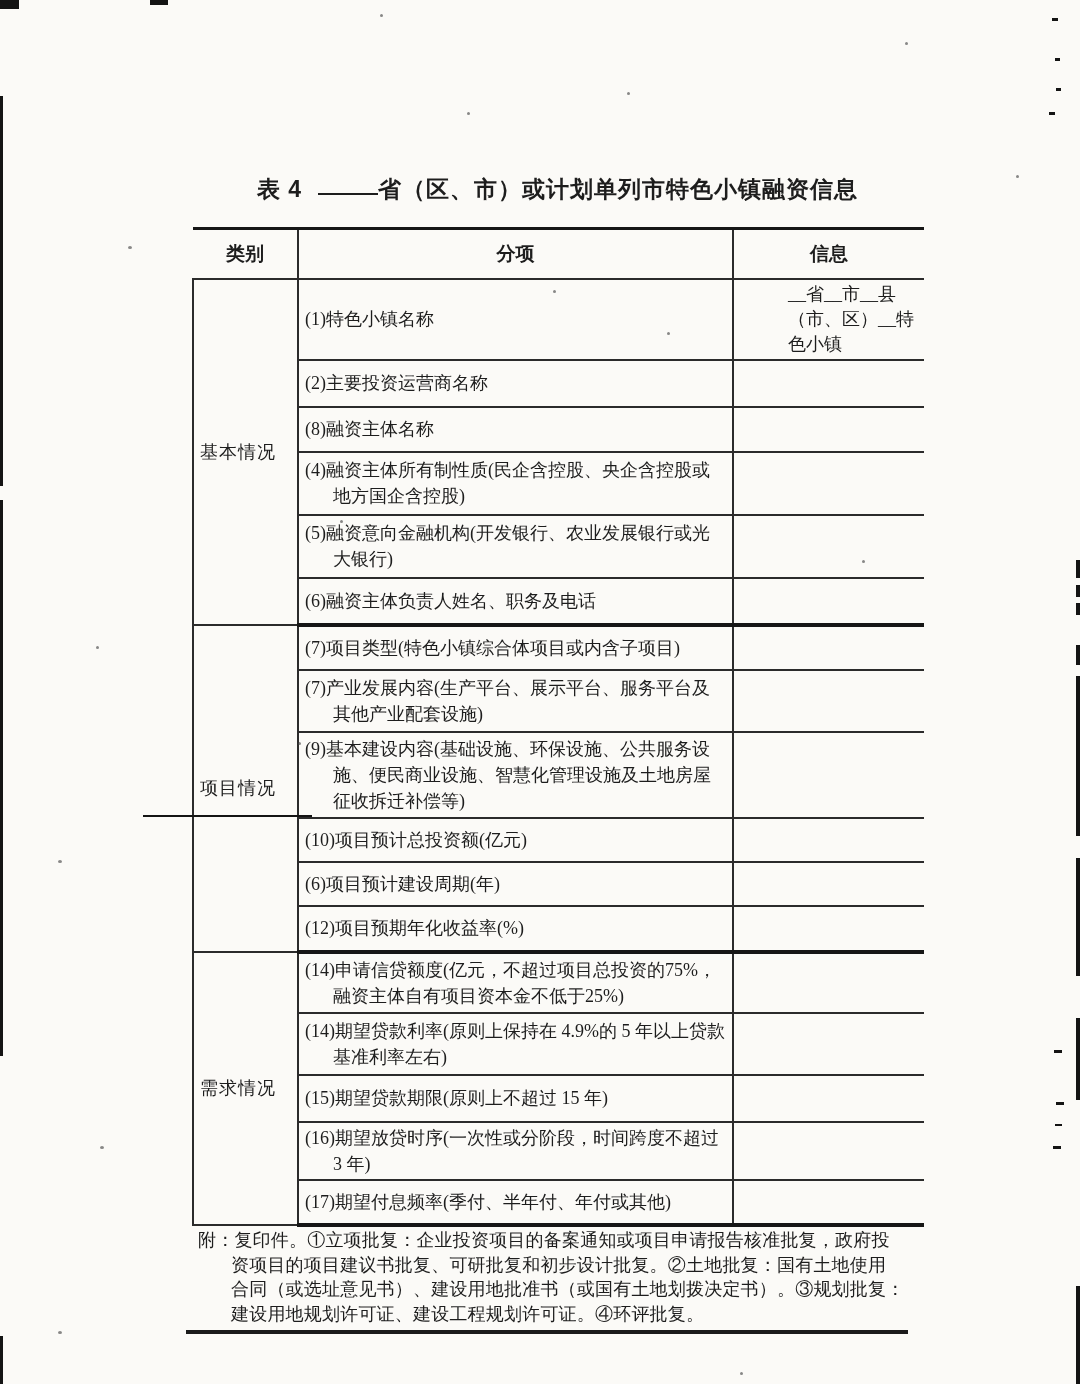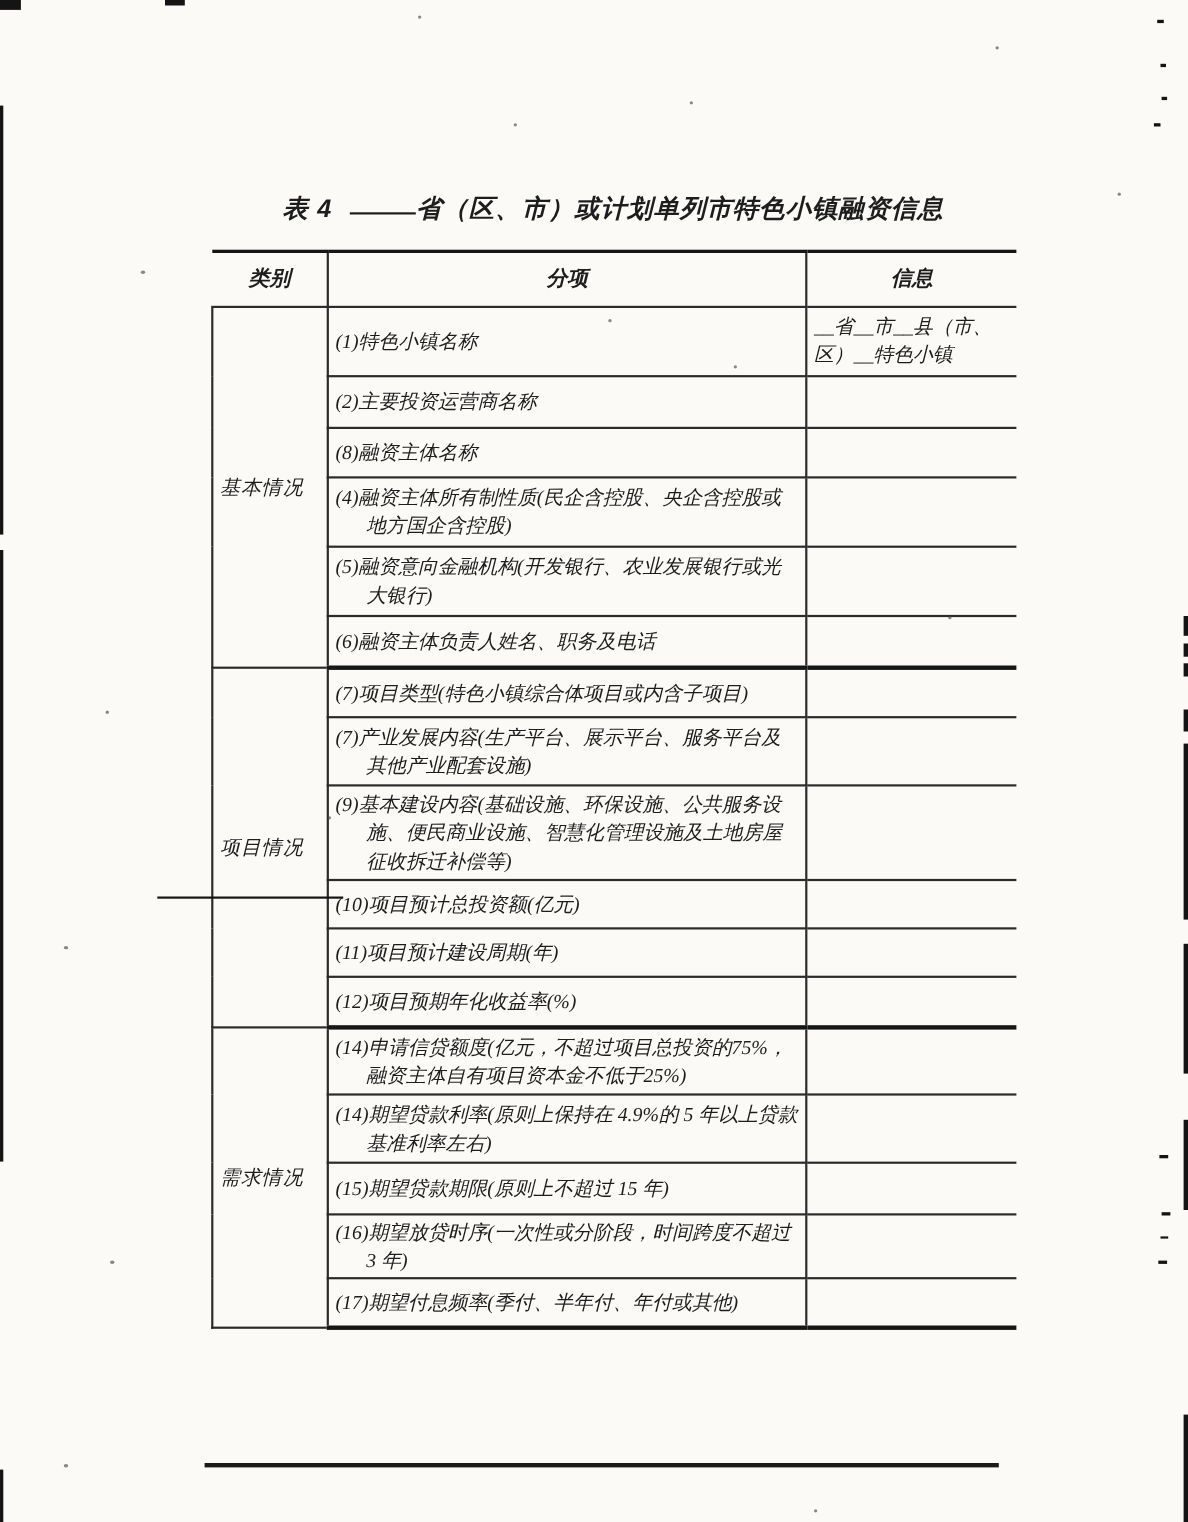--- a/index.html
+++ b/index.html
@@ -3,21 +3,20 @@
 <meta charset="utf-8">
 <style>
   html,body{margin:0;padding:0;}
   .page{
     position:relative;
     width:1080px;height:1384px;
     background:#fbfaf7;
     font-family:"Liberation Serif","DejaVu Serif",serif;
     color:#1d1d1d;
     overflow:hidden;
-    font-style:italic;
   }
   
   .doc-title{
     position:absolute;top:174px;left:192px;width:731px;
     text-align:center;font-family:"Liberation Sans","DejaVu Sans",sans-serif;
     font-weight:bold;font-size:23px;letter-spacing:1px;white-space:nowrap;
   }
   .doc-title .t-prefix{margin-right:16px;}
   .title-blank{
     display:inline-block;width:60px;height:3px;
@@ -44,21 +43,21 @@
   }
   tr.group-end td{border-bottom:4px solid #161616;}
   tr.table-end td{border-bottom:4px solid #161616;}
   td.cat{
     text-align:left;font-size:19px;letter-spacing:1px;
     border-left:none;
   }
   td.item{padding-left:16px;padding-right:6px;}
   td.item .hang{padding-left:28px;text-indent:-28px;}
   td.info{padding:3px 5px 3px 8px;}
-  td.info .info-text{font-size:18px;line-height:25px;}
+  td.info .info-text{font-size:18px;line-height:25px;margin-left:48px;}
   
   .footnote{
     position:absolute;top:1228px;left:198px;width:716px;
     font-size:18px;line-height:24.5px;letter-spacing:0.2px;
   }
   .footnote .fn-line{white-space:nowrap;}
   .footnote .fn-indent{margin-left:33px;}
   .bottom-rule{
     position:absolute;top:1330px;left:186px;width:722px;height:4px;
     background:#1b1b1b;
@@ -169,21 +168,21 @@
       <tr style="height:44px">
         <td class="item">
             <div class="hang">(10)项目预计总投资额(亿元)</div>
           </td>
         <td class="info edge-r">
             <div class="info-text"></div>
           </td>
       </tr>
       <tr style="height:44px">
         <td class="item">
-            <div class="hang">(11)项目预计建设周期(年)</div>
+            <div class="hang">(6)项目预计建设周期(年)</div>
           </td>
         <td class="info edge-r">
             <div class="info-text"></div>
           </td>
       </tr>
       <tr style="height:46px" class="group-end">
         <td class="item">
             <div class="hang">(12)项目预期年化收益率(%)</div>
           </td>
         <td class="info edge-r">
@@ -228,20 +227,26 @@
         <td class="item">
             <div class="hang">(17)期望付息频率(季付、半年付、年付或其他)</div>
           </td>
         <td class="info edge-r">
             <div class="info-text"></div>
           </td>
       </tr>
     </tbody>
   </table>
 
+  <div class="footnote">
+    <div class="fn-line">附：复印件。①立项批复：企业投资项目的备案通知或项目申请报告核准批复，政府投</div>
+    <div class="fn-line fn-indent">资项目的项目建议书批复、可研批复和初步设计批复。②土地批复：国有土地使用</div>
+    <div class="fn-line fn-indent">合同（或选址意见书）、建设用地批准书（或国有土地划拨决定书）。③规划批复：</div>
+    <div class="fn-line fn-indent">建设用地规划许可证、建设工程规划许可证。④环评批复。</div>
+  </div>
   <div class="bottom-rule"></div>
 
   <div class="art" style="left:0;top:0;width:19px;height:9px;"></div>
   <div class="art" style="left:150px;top:0;width:18px;height:5px;"></div>
   <div class="art" style="left:0;top:96px;width:3px;height:390px;"></div>
   <div class="art" style="left:0;top:500px;width:3px;height:556px;"></div>
   <div class="art" style="left:0;top:1336px;width:3px;height:48px;"></div>
   <div class="art" style="left:1076px;top:560px;width:4px;height:18px;"></div>
   <div class="art" style="left:1076px;top:585px;width:4px;height:12px;"></div>
   <div class="art" style="left:1076px;top:603px;width:4px;height:12px;"></div>

